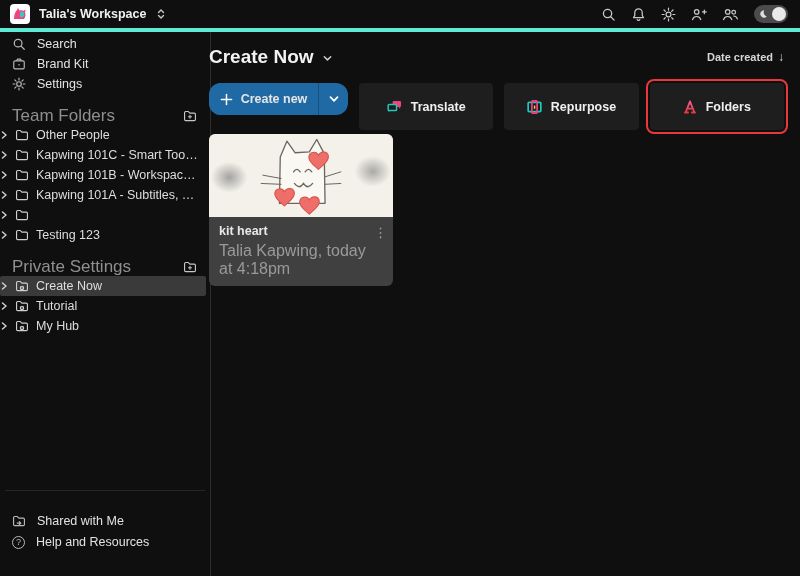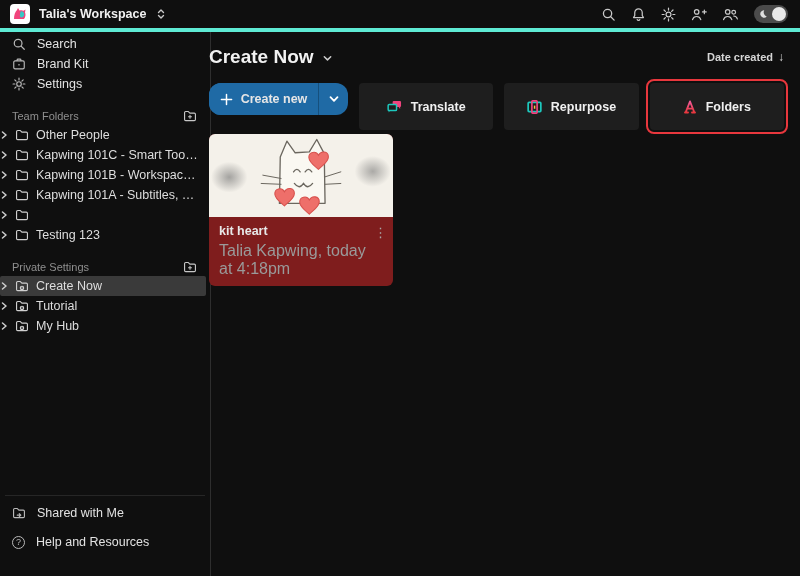--- a/index.html
+++ b/index.html
@@ -18,30 +18,30 @@
   .tb-icon{color:#c9c9c9;cursor:pointer;display:flex;}
   .toggle{width:34px;height:18px;border-radius:9px;background:#4b4b4b;position:relative;display:flex;align-items:center;padding-left:4px;}
   .knob{position:absolute;right:2px;top:2px;width:14px;height:14px;border-radius:50%;background:#e9e9e9;}
 
   
   .sidebar{position:absolute;top:32px;left:0;width:211px;bottom:0;border-right:1px solid #2e2e2e;
            display:flex;flex-direction:column;padding-top:2px;}
   .nav-item{height:20px;display:flex;align-items:center;gap:11px;padding:0 12px;font-size:12.5px;color:#e2e2e2;cursor:pointer;}
   .nav-item .ic{color:#b9b9b9;display:flex;}
   .sec-head{height:18px;display:flex;align-items:center;justify-content:space-between;
-            padding:0 13px 0 12px;margin-top:13px;color:#8f8f8f;font-size:11px;}
+            padding:0 13px 0 12px;margin-top:13px;color:#8f8f8f;font-size:17px;}
   .sec-head .ic{color:#c7c7c7;cursor:pointer;display:flex;}
   .tree-item{height:20px;display:flex;align-items:center;gap:7px;padding:0 6px 0 0;font-size:12.5px;
              color:#dedede;cursor:pointer;margin-right:4px;border-radius:2px;}
   .tree-item.selected{background:#3a3a3a;}
   .tree-item .chev{color:#cfcfcf;display:flex;}
   .tree-item .fic{color:#cfcfcf;display:flex;}
   .tree-item .lbl{white-space:nowrap;overflow:hidden;text-overflow:ellipsis;flex:1;}
   .side-footer{margin-top:auto;border-top:1px solid #262626;margin-left:5px;margin-right:5px;
-               padding:7px 0 24px 0;display:flex;flex-direction:column;gap:9px;}
+               padding:20px 0 24px 0;display:flex;flex-direction:column;gap:1px;}
   .side-footer .nav-item{padding:0 7px;}
   .help-circle{width:13px;height:13px;border:1.2px solid #b9b9b9;border-radius:50%;display:flex;
                align-items:center;justify-content:center;font-size:9px;color:#b9b9b9;}
 
   
   .main{position:absolute;top:32px;left:196px;right:0;bottom:0;padding:14px 16px 0 13px;}
   .main-head{display:flex;align-items:center;justify-content:space-between;}
   .title-wrap{display:flex;align-items:center;gap:8px;cursor:pointer;}
   .page-title{font-size:19px;font-weight:bold;color:#f2f2f2;}
   .sort{display:flex;align-items:center;gap:5px;font-size:11px;font-weight:bold;color:#d6d6d6;cursor:pointer;}
@@ -49,21 +49,21 @@
   .btn{display:flex;align-items:center;justify-content:center;gap:9px;border:none;border-radius:4px;
        font-family:inherit;font-size:12.5px;font-weight:bold;color:#f0f0f0;cursor:pointer;height:47px;}
   .btn-split{display:flex;width:139px;background:#1f6aa5;border-radius:12px;overflow:hidden;}
   .btn-split .btn-main{flex:1;background:#1f6aa5;display:flex;align-items:center;justify-content:center;gap:8px;
                        font-size:12.5px;font-weight:bold;cursor:pointer;}
   .btn-split .btn-caret{width:30px;border-left:1px solid #16507d;display:flex;align-items:center;justify-content:center;cursor:pointer;}
   .btn-dark{flex:1;background:#1e1e1e;}
   .btn-annotated{outline:2px solid #e8373d;outline-offset:2px;}
 
   
-  .card{width:184px;margin-top:19px;border-radius:6px;overflow:hidden;background:#7f1d1d;cursor:pointer;}
+  .card{width:184px;margin-top:19px;border-radius:6px;overflow:hidden;background:#404040;cursor:pointer;}
   .thumb{height:83px;background:
       radial-gradient(ellipse 26px 22px at 11% 52%, rgba(110,110,110,.6), rgba(110,110,110,0) 70%),
       radial-gradient(ellipse 26px 22px at 89% 45%, rgba(110,110,110,.55), rgba(110,110,110,0) 70%),
       #f4f1ea;
       display:flex;align-items:center;justify-content:center;}
   .card-info{position:relative;padding:7px 26px 8px 10px;}
   .card-title{font-size:12.5px;font-weight:bold;color:#e8e8e8;line-height:1.25;}
   .card-byline{font-size:16px;color:#9a9a9a;margin-top:2px;}
   .card-menu{position:absolute;right:6px;top:9px;color:#a9a9a9;font-size:13px;cursor:pointer;line-height:1;}
 </style>

